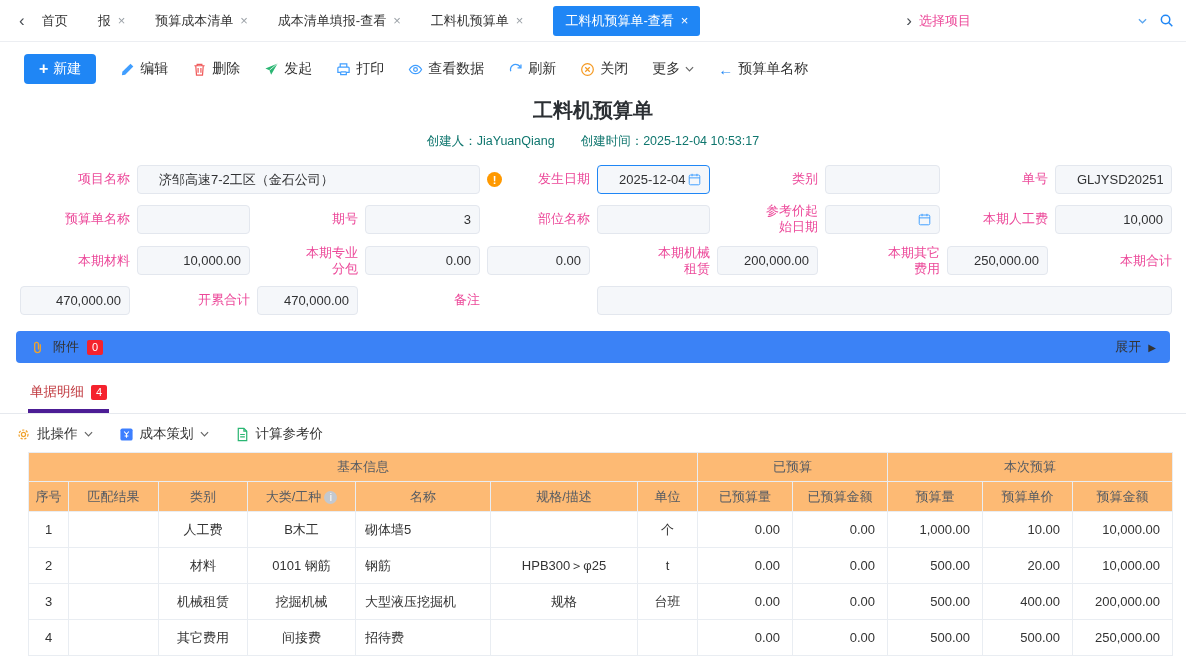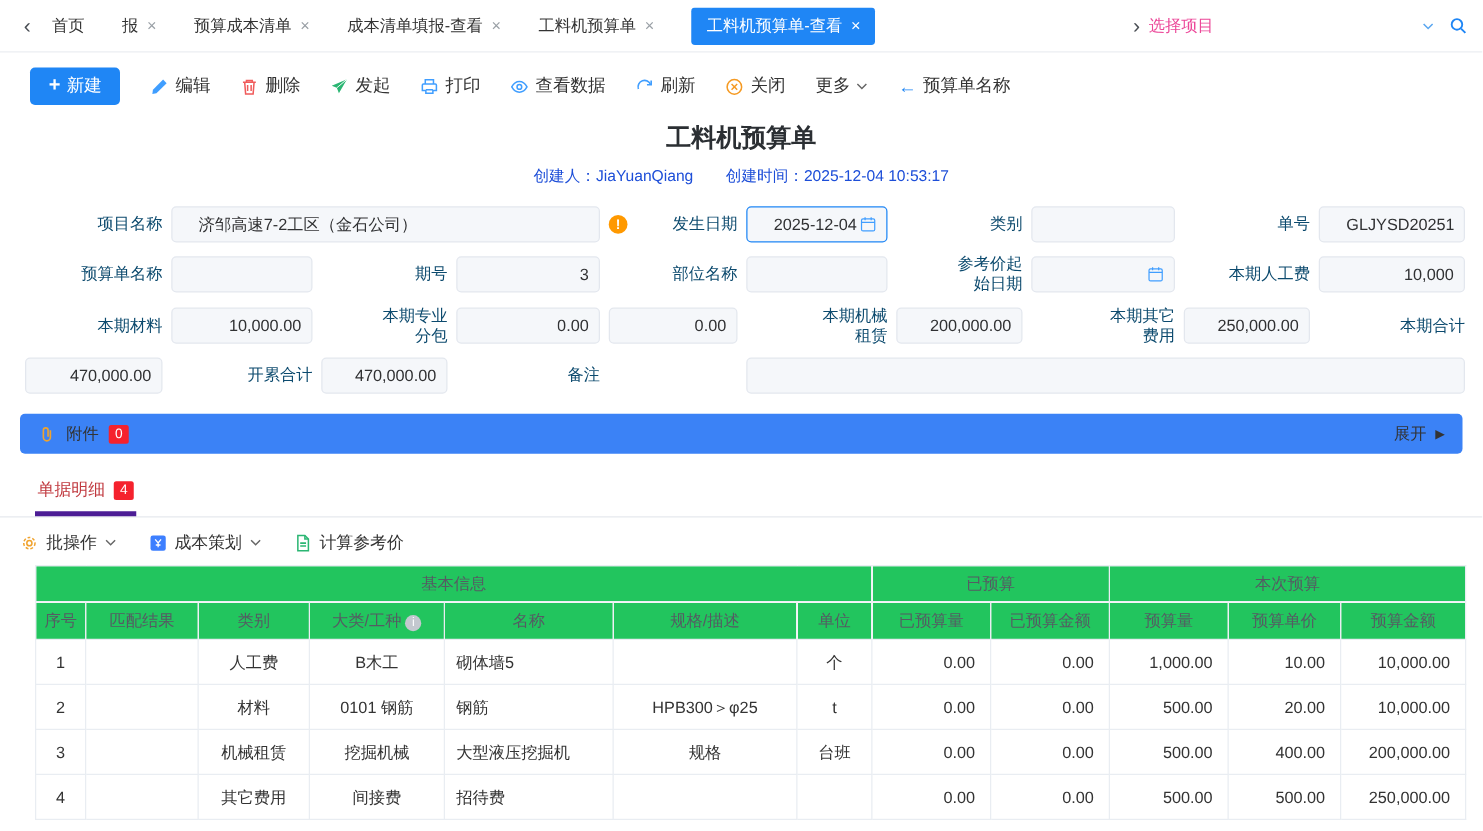--- a/index.html
+++ b/index.html
@@ -26,26 +26,26 @@
 
   
   .toolbar { display:flex; align-items:center; gap:24px; padding:12px 24px 8px; }
   .btn-new { background:var(--primary,#1f86f5); color:#fff; border:none; border-radius:4px; height:30px; padding:0 15px; font-size:14px; display:flex; align-items:center; gap:5px; cursor:pointer; font-family:inherit; }
   .btn-new .plus { font-size:16px; font-weight:bold; line-height:1; }
   .tbtn { background:none; border:none; padding:0; font-family:inherit; font-size:14px; color:#333; display:flex; align-items:center; gap:5px; cursor:pointer; }
   .tbtn .arr { color:var(--primary,#1f86f5); font-size:15px; }
 
   
   .doc-title { text-align:center; font-size:20px; font-weight:bold; color:#2b2f33; margin-top:5px; }
-  .doc-meta { text-align:center; color:#1d4ed8; font-size:12.5px; margin-top:9px; }
+  .doc-meta { text-align:center; color:#0f766e; font-size:12.5px; margin-top:9px; }
   .doc-meta .gap { display:inline-block; width:26px; }
 
   
   .form { display:grid; grid-template-columns:110px 113px 101px 115px 103px 113px 101px 115px 101px 117px; column-gap:7px; row-gap:9px; margin:15px 20px 0; align-items:center; }
-  .flabel { text-align:right; color:#0c4a6e; font-size:13px; white-space:pre-line; line-height:1.25; }
+  .flabel { text-align:right; color:#ec4899; font-size:13px; white-space:pre-line; line-height:1.25; }
   .finput { background:var(--input_bg,#f5f7fa); border:1px solid var(--border,#e3e7ee); border-radius:4px; height:29px; display:flex; align-items:center; padding:0 8px; color:#303133; position:relative; overflow:visible; }
   .finput .val { overflow:hidden; white-space:nowrap;margin-left:13px; }
   .finput.num { justify-content:flex-end; }
   .finput.with-cal { justify-content:space-between; }
   .finput.date-active { border-color:var(--primary,#1f86f5); }
   .span-a { grid-column:2/5; }
   .span-b { grid-column:6/11; }
   .warn-badge { position:absolute; right:-23px; top:6px; width:15px; height:15px; border-radius:50%; background:var(--orange,#ff9900); color:#fff; font-size:11px; font-weight:bold; display:flex; align-items:center; justify-content:center; }
 
   
@@ -61,21 +61,21 @@
 
   
   .table-toolbar { display:flex; align-items:center; gap:26px; padding:11px 16px 9px 16px; font-size:13.5px; }
   .ttool { display:flex; align-items:center; gap:6px; cursor:pointer; color:#333; }
   .chev-sm { width:9px; height:6px; }
 
   
   .grid-wrap { margin:0 14px 0 28px; }
   table { border-collapse:collapse; table-layout:fixed; width:1144px; font-size:13px; }
   th,td { border:1px solid #e9edf2; padding:0 4px; overflow:hidden; white-space:nowrap; }
-  thead th { background:#22c55e; color:#555b63; font-weight:normal; height:30px; text-align:center; }
+  thead th { background:#fdba74; color:#555b63; font-weight:normal; height:30px; text-align:center; }
   thead tr.group-row th { height:29px; }
   tbody td { height:36px; background:#fff; color:#333; text-align:center; }
   tbody td.l { text-align:left; padding-left:9px; }
   tbody td.r { text-align:right; padding-right:12px; }
   .info-i { display:inline-block; width:13px; height:13px; border-radius:50%; background:#c3c8cf; color:#fff; font-size:10px; line-height:13px; text-align:center; margin-left:3px; }
 </style>
 </head>
 <body>
 
 <header class="tabbar">

